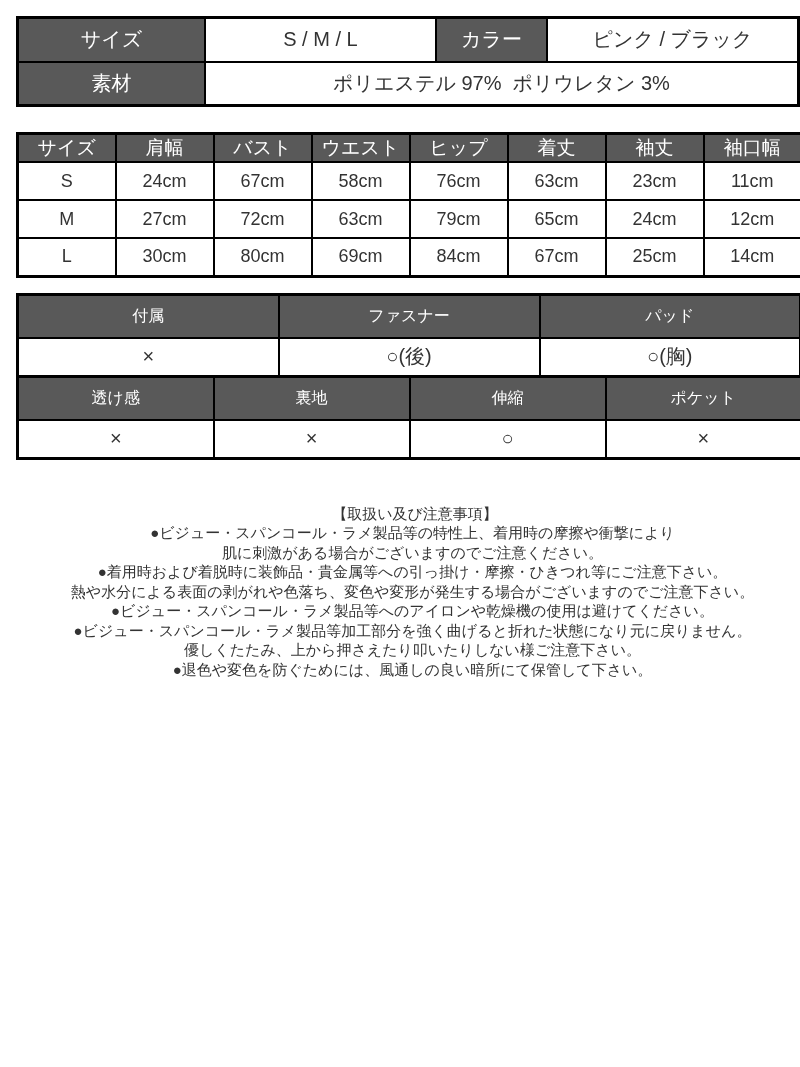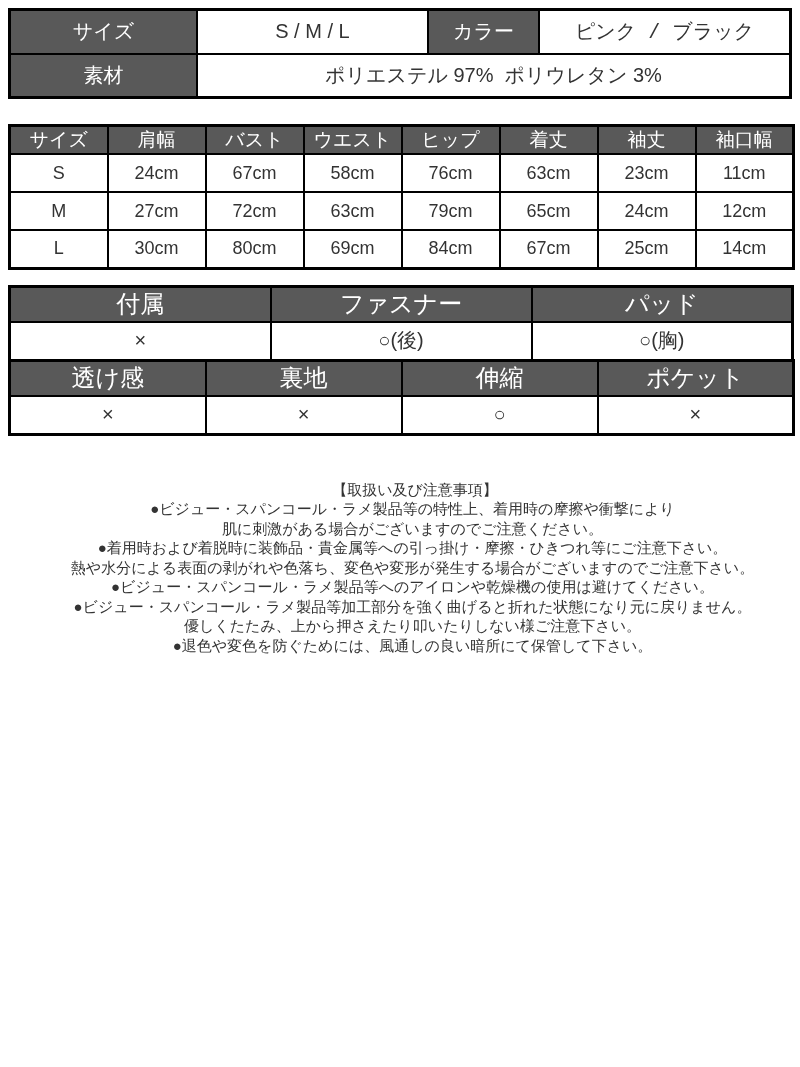--- a/index.html
+++ b/index.html
@@ -3,21 +3,21 @@
 <meta charset="utf-8">
 <style>
   * { margin: 0; padding: 0; box-sizing: border-box; }
   html, body {
     width: 800px;
     background: #ffffff;
     font-family: "Liberation Sans", "DejaVu Sans", sans-serif;
     color: #333333;
   }
   body { height: 1067px; overflow: hidden; }
-  .page { padding: 8px; }
+  .page { padding: 16px; }
 
   table {
     border-collapse: collapse;
     table-layout: fixed;
     width: 784px;
     background: #ffffff;
   }
   td {
     border: 2px solid #000000;
     text-align: center;
@@ -28,35 +28,35 @@
   .hd {
     background: #595959;
     color: #ffffff;
   }
 
   
   .t1 td { height: 44px; font-size: 20px; }
   .t1 .c1 { width: 182px; }
   .t1 .c2 { width: 224px; }
   .t1 .c3 { width: 108px; }
-  .t1 .c4 { width: 244px; font-family: Liberation Mono, monospace; }
+  .t1 .c4 { width: 244px; }
   .pre { white-space: pre; }
 
   
   .t2 { margin-top: 25px; }
   .t2 td { width: 98px; }
   .t2 .hrow td { height: 26px; font-size: 19px; }
   .t2 .drow td { height: 38px; font-size: 18px; }
 
   
   .t3 { margin-top: 15px; }
   .t4 { margin-top: -3px; }
   .t3 td { width: 261px; }
   .t4 td { width: 196px; }
-  .t3 .hrow td, .t4 .hrow td { height: 36px; font-size: 24px; }
+  .t3 .hrow td, .t4 .hrow td { height: 44px; font-size: 16px; }
   .t3 .drow td, .t4 .drow td { height: 38px; font-size: 20px; }
 
   
   .notes {
     margin-top: 44px;
     padding-left: 25px;
     font-size: 15px;
     line-height: 19.5px;
     color: #333333;
   }

